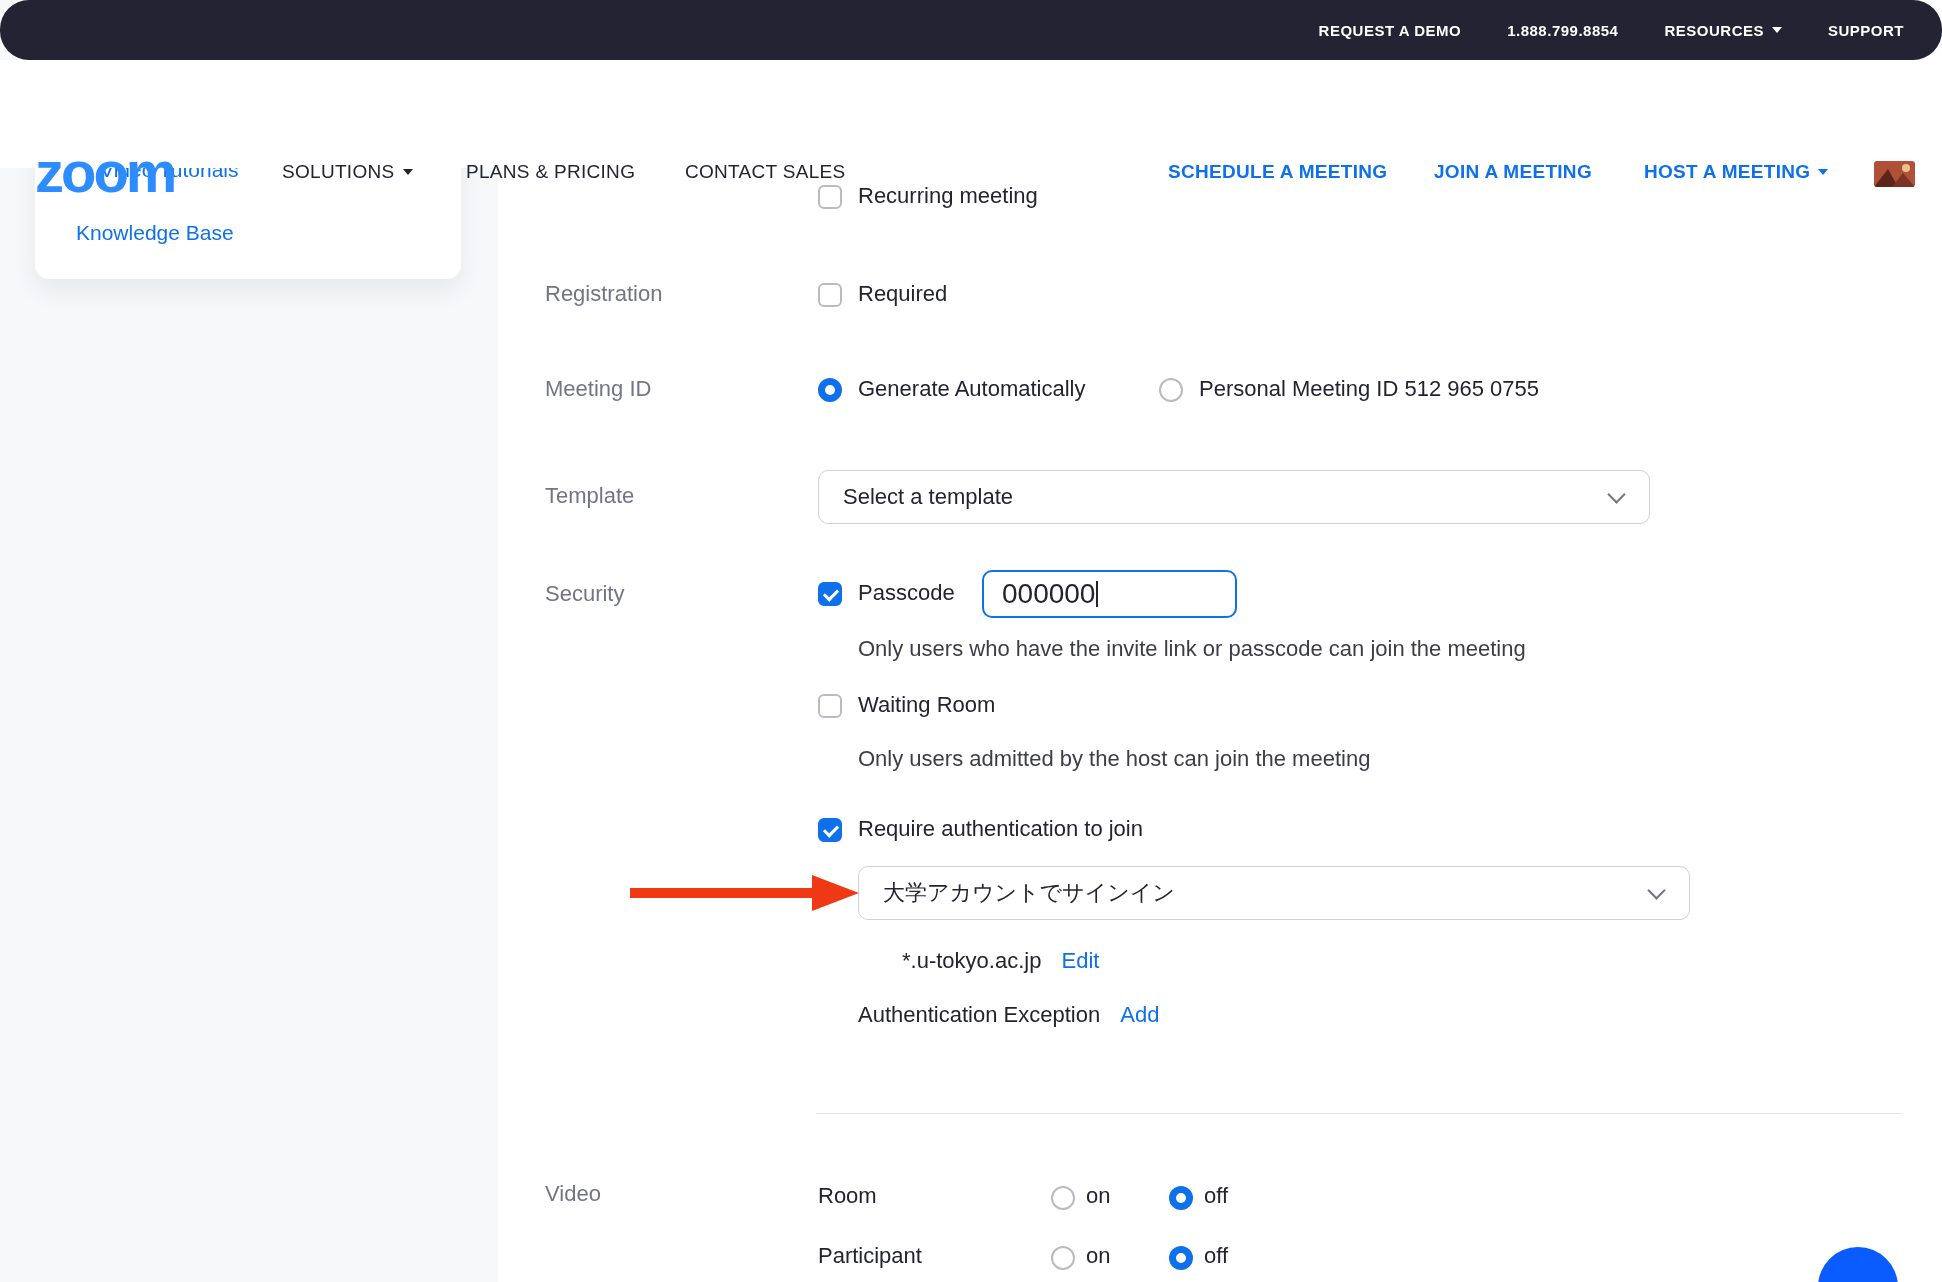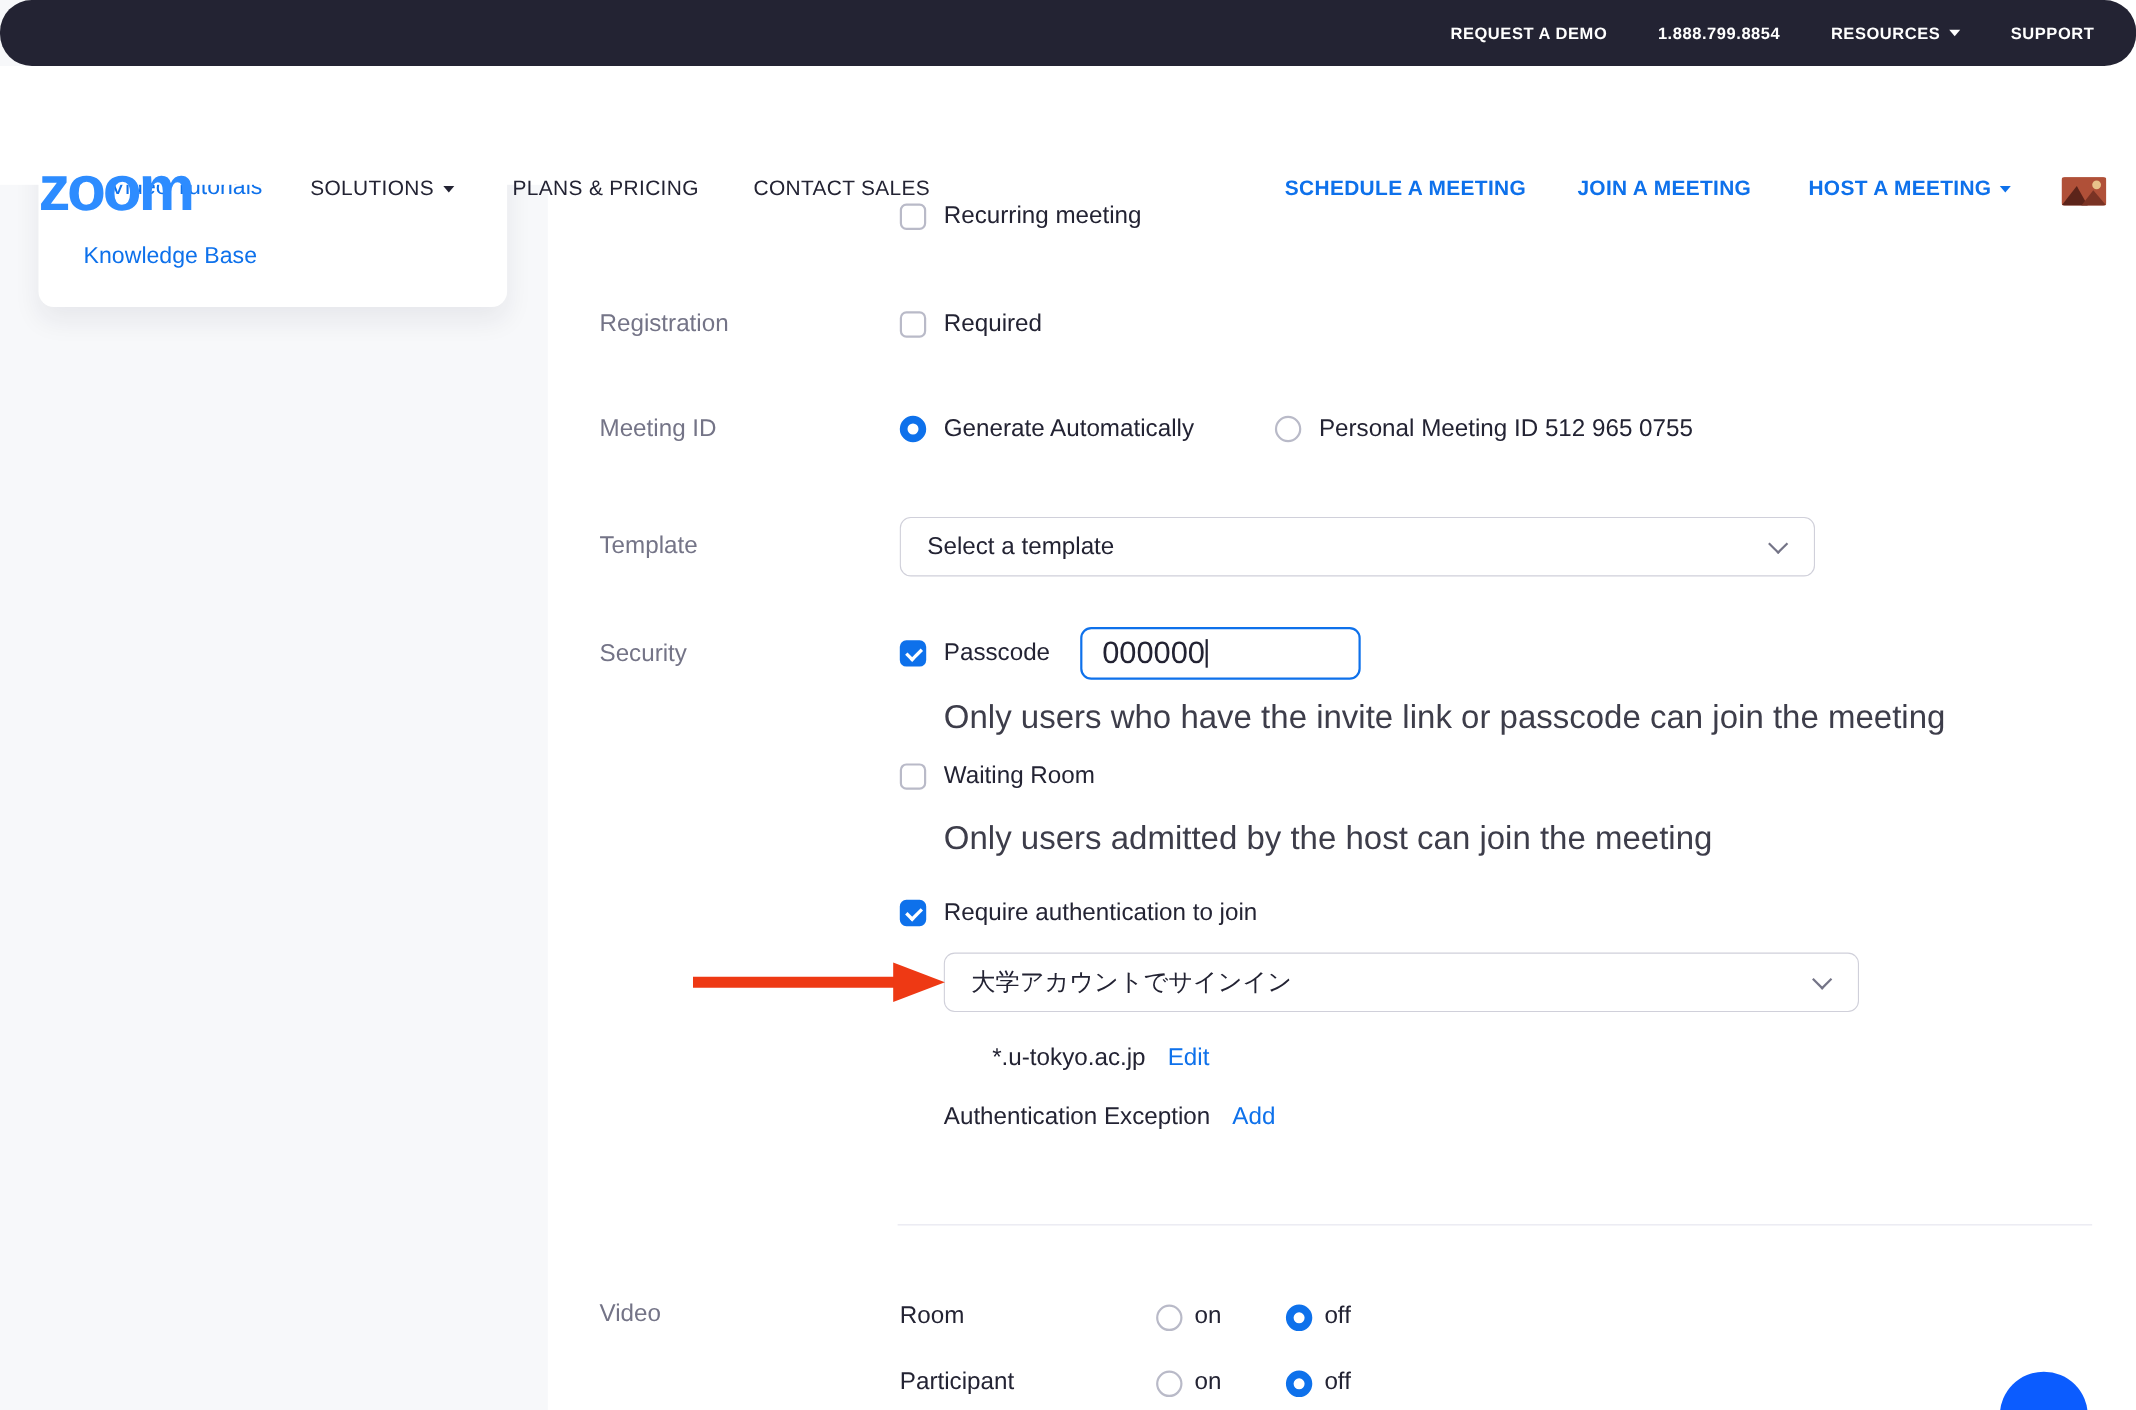--- a/index.html
+++ b/index.html
@@ -53,21 +53,21 @@
     position:absolute;left:35px;top:60px;width:426px;height:219px;background:#ffffff;
     border-radius:0 0 14px 14px;box-shadow:0 12px 24px rgba(35,35,51,.07);z-index:5;
   }
   .side-link{
     position:absolute;font-size:21px;color:#0e71eb;cursor:pointer;white-space:nowrap;
   }
 
   
   .glabel{position:absolute;font-size:22px;color:#747487;white-space:nowrap;}
   .txt{position:absolute;font-size:22px;color:#232333;white-space:nowrap;}
-  .helper{position:absolute;font-size:30px;color:#3d3d4a;white-space:nowrap;}
+  .helper{position:absolute;font-size:22px;color:#3d3d4a;white-space:nowrap;}
   .blue-link{color:#0e71eb;cursor:pointer;text-decoration:none;}
 
   .cb{
     position:absolute;width:24px;height:24px;box-sizing:border-box;background:#fff;
     border:2px solid #b9bac8;border-radius:6px;cursor:pointer;
   }
   .cb.on{background:#0e71eb;border-color:#0e71eb;}
   .cb.on::after{
     content:"";position:absolute;left:4px;top:5px;width:11px;height:6px;
     border-left:3px solid #fff;border-bottom:3px solid #fff;transform:rotate(-45deg);

